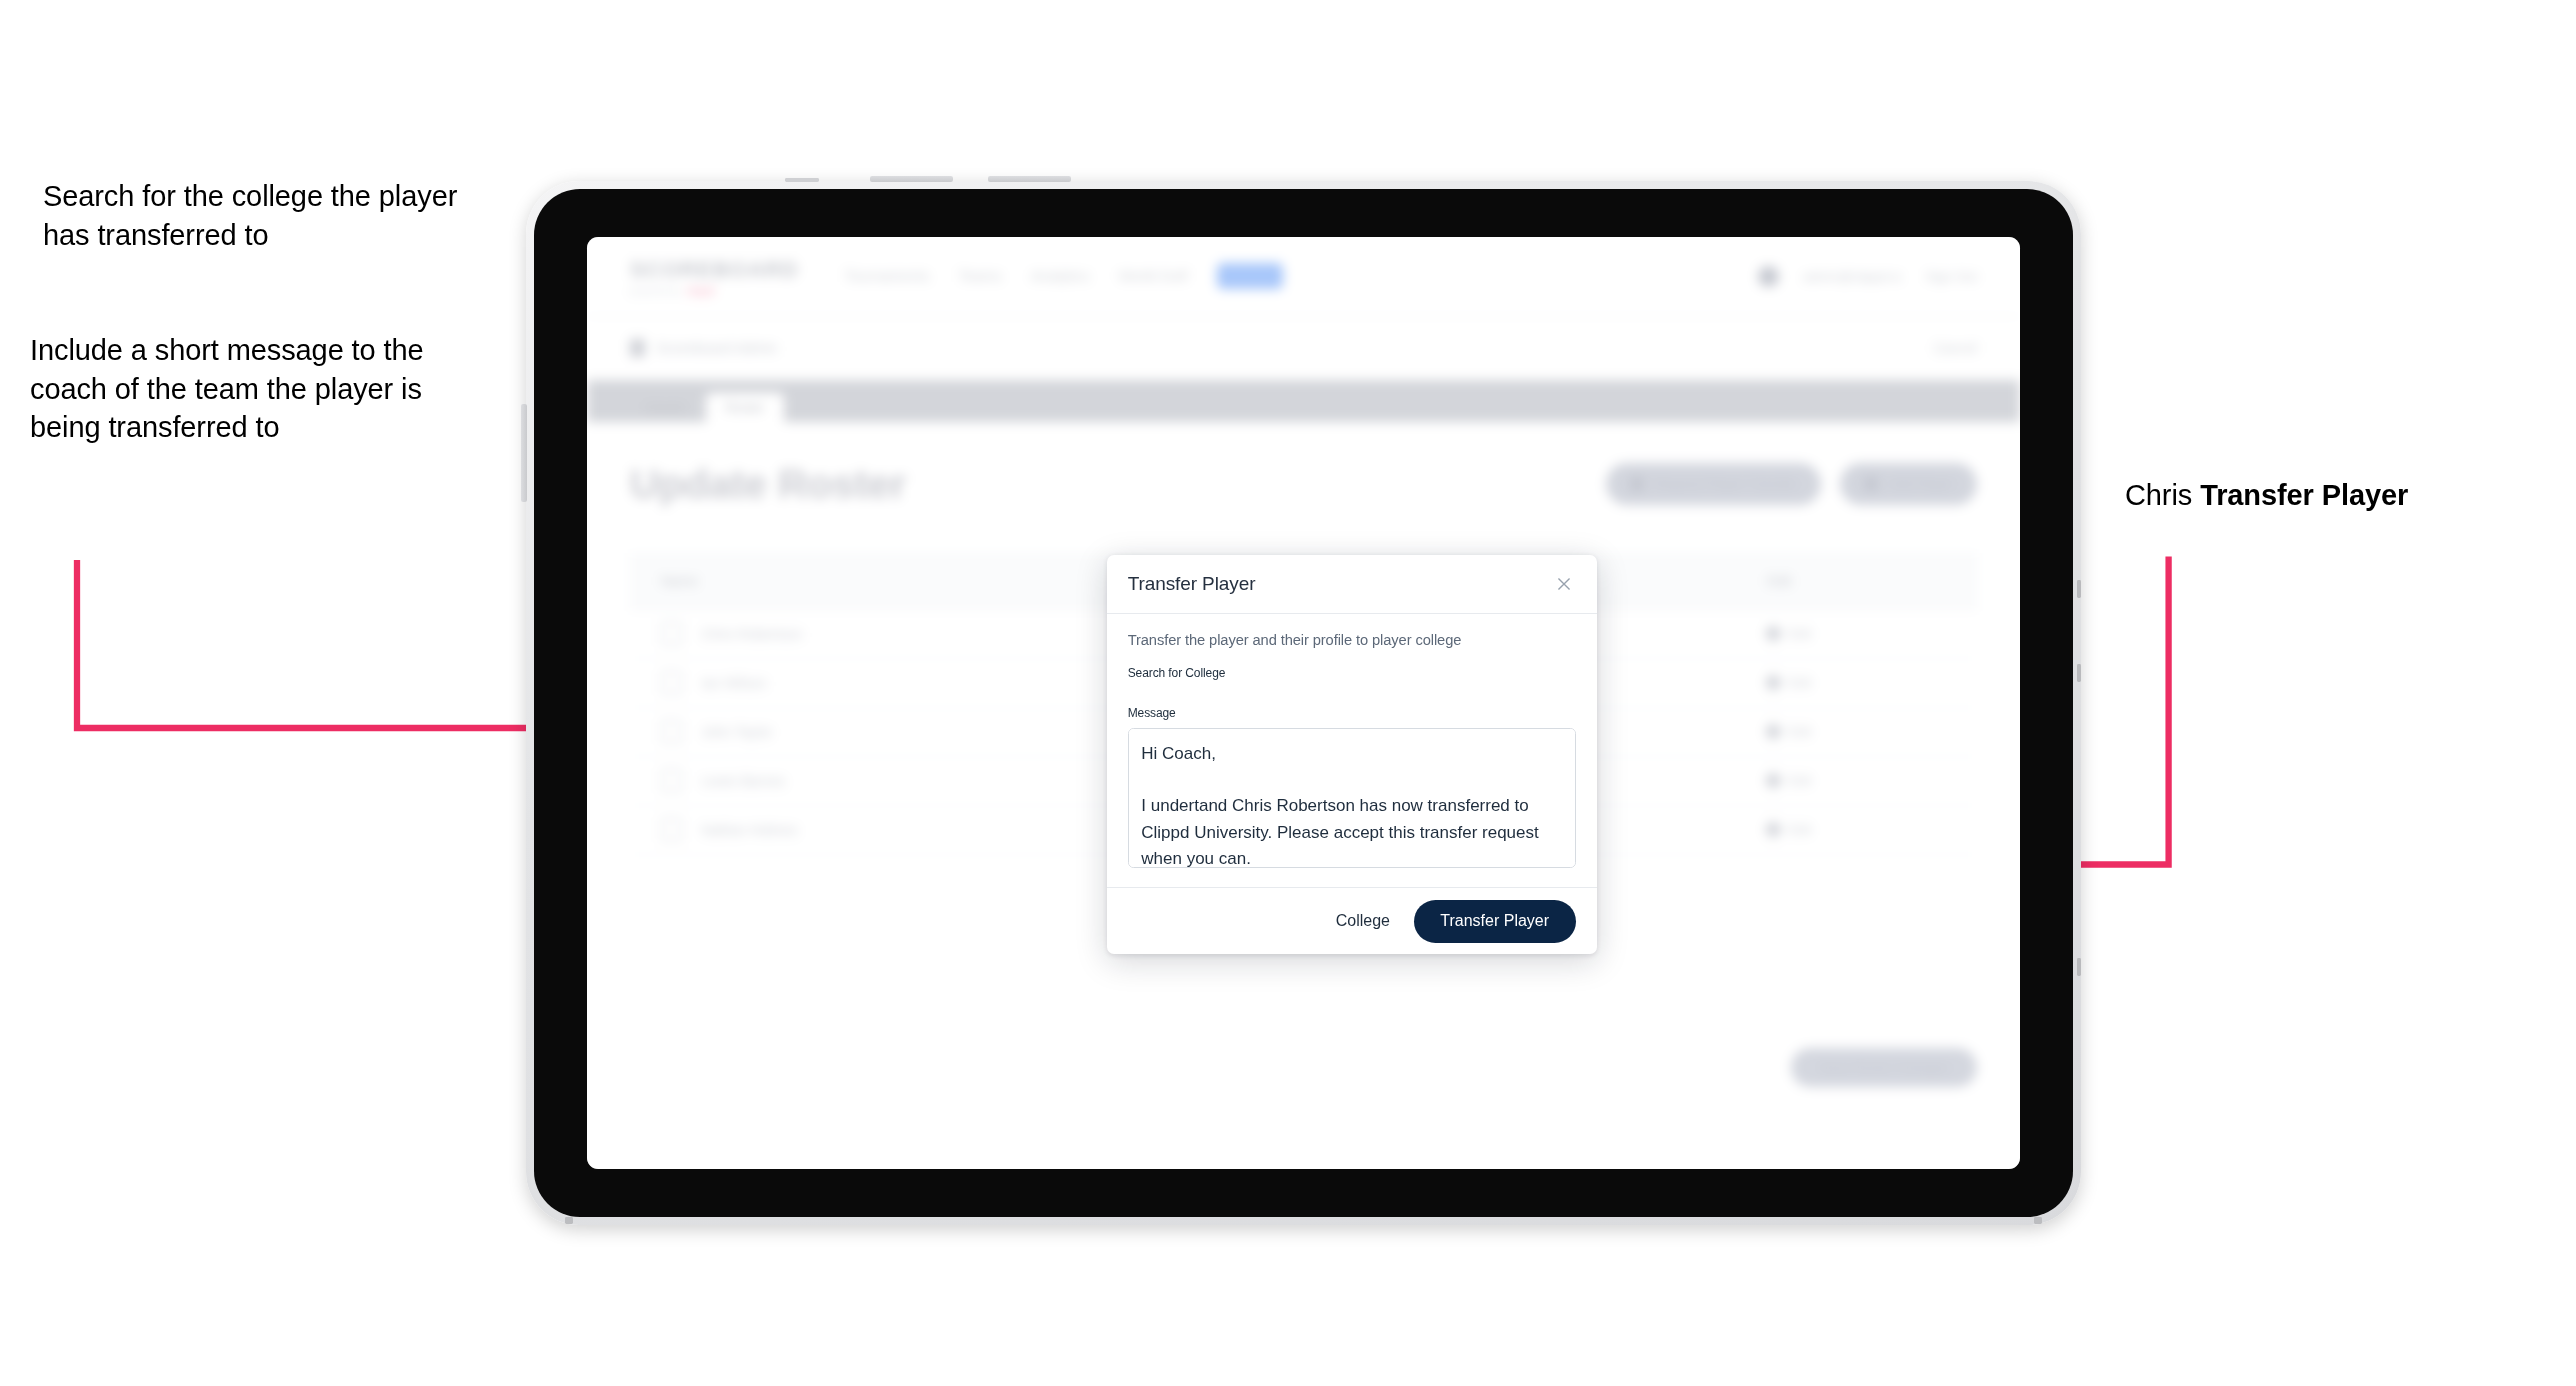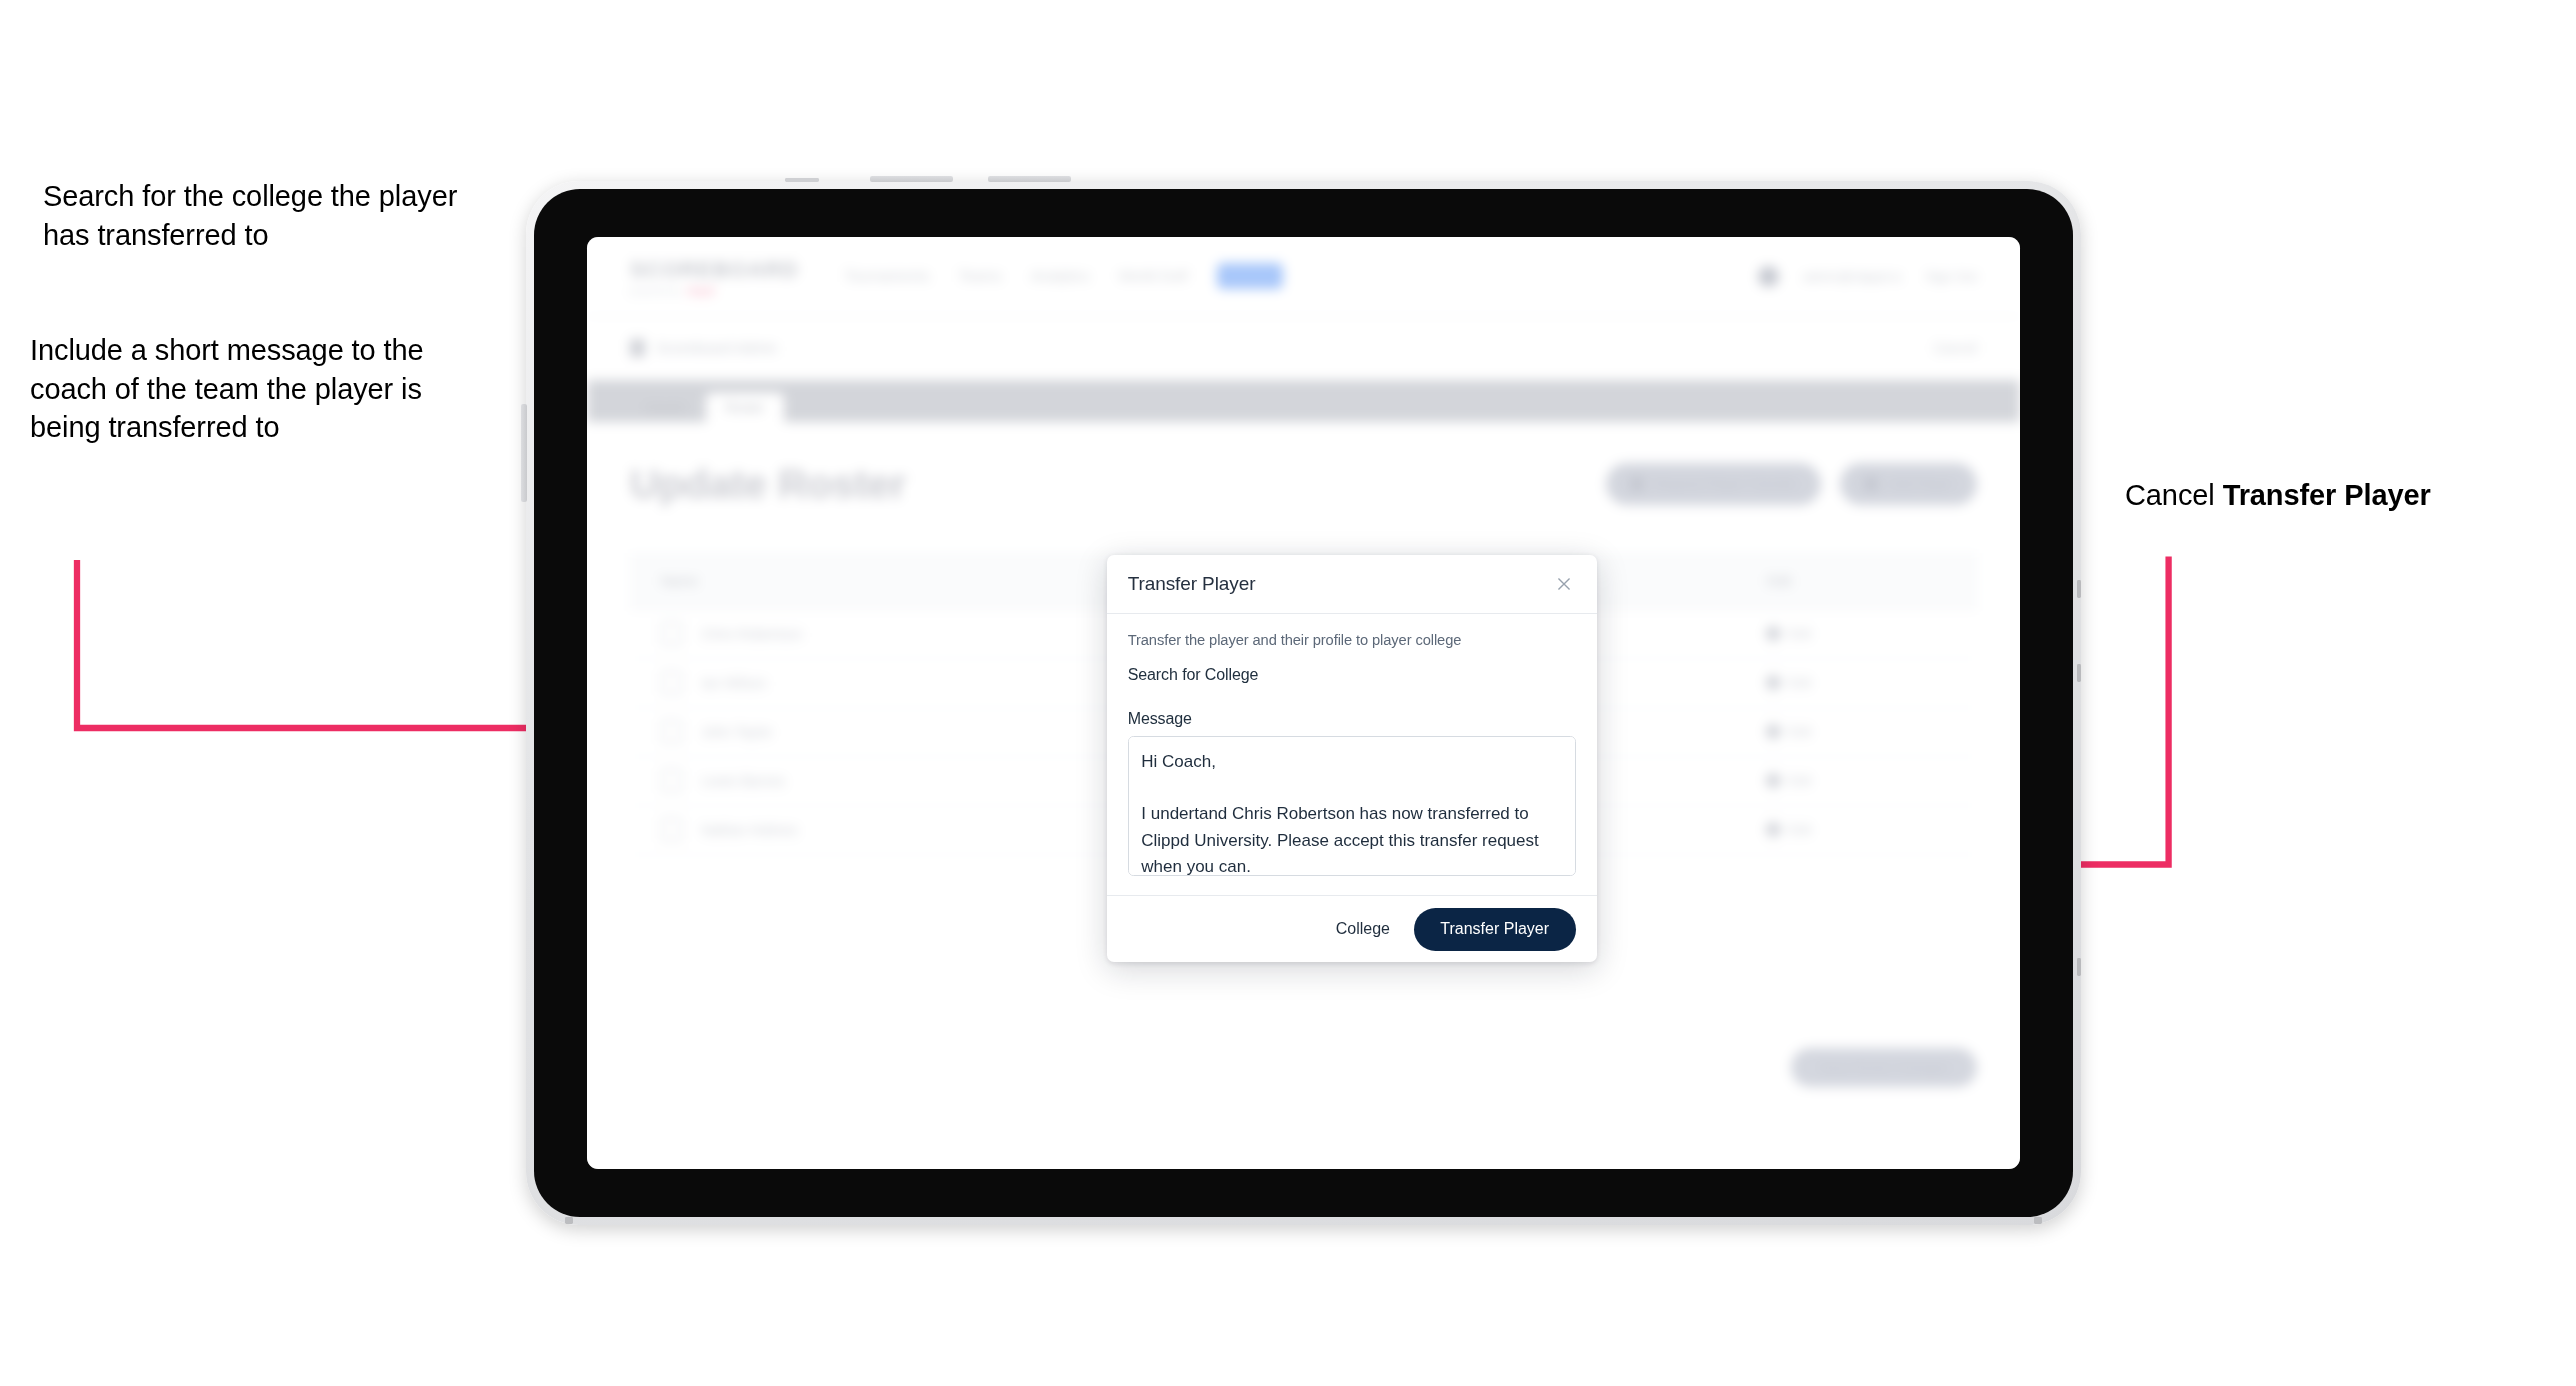--- a/index.html
+++ b/index.html
@@ -290,21 +290,21 @@
   .modal-close svg { display: block; }
 
   .modal-body { padding: 18px 21px 17px 21px; }
   .modal-desc {
     font-size: 14.7px;
     color: #5c6878;
     margin-bottom: 18px;
     letter-spacing: -0.1px;
   }
   .field-label {
-    font-size: 16px;
+    font-size: 12px;
     color: #21303f;
     margin-bottom: 8.4px;
     letter-spacing: -0.1px;
   }
   .text-input {
     width: 100%;
     box-sizing: border-box;
     height: 43px;
     border: 0.7px solid #d6dbe1;
     border-radius: 5.6px;
@@ -373,21 +373,21 @@
 
   <path d="M 3098 795 L 3098 1235 L 2258 1235" stroke="#ED2D63" stroke-width="9" fill="none"></path>
   <path d="M 2293 1203 L 2240 1235 L 2293 1267" stroke="#ED2D63" stroke-width="9" fill="none" stroke-linecap="butt"></path>
 </svg>
 
 <div class="annotation" id="anno-left-1">Search for the college the player has transferred to</div>
 
 <div class="annotation" id="anno-left-2">Include a short message to the coach of the team the player is being transferred to</div>
 
 <div class="annotation" id="anno-right-1">
-  <span>Cancel </span><span class="anno-bold">Transfer Player</span>
+  <span>Chris </span><span class="anno-bold">Transfer Player</span>
 </div>
 
 <div id="tablet">
   <div class="tablet-outer"></div>
   <div id="notch-mini"></div>
   <div class="btn-vol" id="vol-1"></div>
   <div class="btn-vol" id="vol-2"></div>
   <div id="power-btn"></div>
   <div class="side-mark" id="sm-1"></div>
   <div class="side-mark" id="sm-2"></div>

